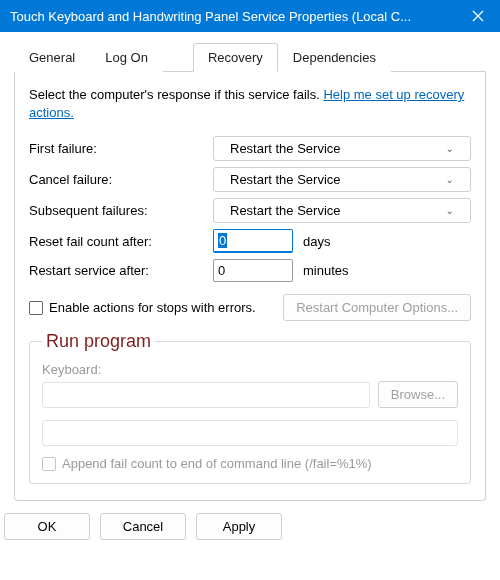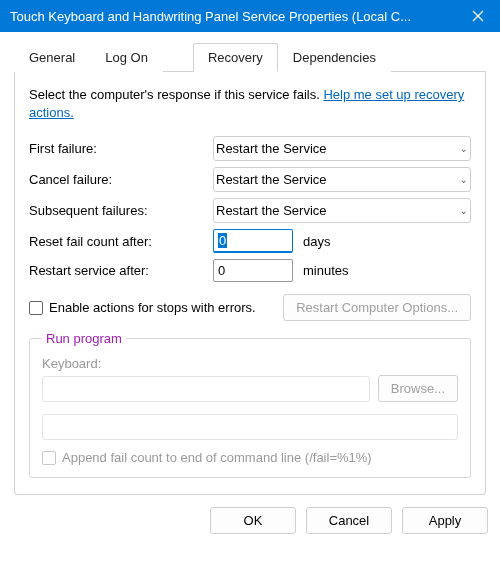--- a/index.html
+++ b/index.html
@@ -9,35 +9,35 @@
   .close-btn { width: 44px; height: 32px; display: flex; align-items: center; justify-content: center; font-size: 14px; }
   .content { padding: 10px 14px 0 14px; }
   .tabs { display: flex; border-bottom: 1px solid #d0d0d0; }
   .tab { padding: 6px 14px; border: 1px solid transparent; border-bottom: none; position: relative; top: 1px; background: #fff; color: #222; }
   .tab.active { border-color: #d0d0d0; border-bottom: 1px solid #fff; border-radius: 3px 3px 0 0; margin-left: 30px; }
   .tab-body { border: 1px solid #d0d0d0; border-top: none; padding: 14px 14px 16px 14px; border-radius: 0 0 4px 4px; }
   .intro { margin-bottom: 14px; line-height: 1.4; }
   .link { color: #0067c0; text-decoration: underline; cursor: pointer; }
   .row { display: flex; align-items: center; margin: 6px 0; }
   .lbl { width: 184px; }
-  .sel { flex: 1; border: 1px solid #cfcfcf; border-radius: 3px; padding: 4px 2px; background: #fff; display: flex; justify-content: space-between; align-items: center; }
+  .sel { flex: 1; border: 1px solid #cfcfcf; border-radius: 3px; padding: 4px 16px; background: #fff; display: flex; justify-content: space-between; align-items: center; }
   .chev { color: #666; font-size: 10px; margin-left: 6px; }
   .num-input { width: 80px; border: 1px solid #999; border-radius: 2px; padding: 3px 4px; font-size: 13px; color: #000; }
   .num-input.focused { border: 1px solid #0078d7; border-bottom: 2px solid #0078d7; }
   .num-input.focused::selection{}
   .sel-text.highlight { background: #0078d7; color: #fff; padding: 0 1px; }
   .unit { margin-left: 10px; }
   .check-row { display: flex; align-items: center; margin: 12px 0 10px 0; }
   .chk { width: 14px; height: 14px; border: 1px solid #666; border-radius: 2px; margin-right: 6px; flex: none; }
   .disabled-btn { border: 1px solid #d0d0d0; border-radius: 3px; padding: 5px 12px; color: #a0a0a0; background: #fdfdfd; }
   fieldset { border: 1px solid #d8d8d8; border-radius: 3px; padding: 10px 12px 12px 12px; margin: 4px 0 0 0; }
-  legend { color: #a21caf; padding: 0 4px; font-size: 13px; }
+  legend { color: #7f1d1d; padding: 0 4px; font-size: 18px; }
   .grey { color: #9a9a9a; }
   .prog-input { border: 1px solid #e3e3e3; border-radius: 3px; height: 26px; background: #fff; }
-  .footer { display: flex; justify-content: flex-end; gap: 10px; padding: 12px 12px; }
+  .footer { display: flex; gap: 10px; padding: 12px 4px; }
   .btn { border: 1px solid #cfcfcf; border-radius: 3px; background: #fdfdfd; padding: 5px 0; width: 86px; text-align: center; }
 </style>
 </head>
 <body>
 
 <div class="titlebar">
   <span class="titlebar-text">Touch Keyboard and Handwriting Panel Service Properties (Local C...</span>
   <div class="close-btn">
     <svg width="12" height="12" viewBox="0 0 12 12">
         <path d="M1 1 L11 11 M11 1 L1 11" stroke="#fff" stroke-width="1.3"></path>

